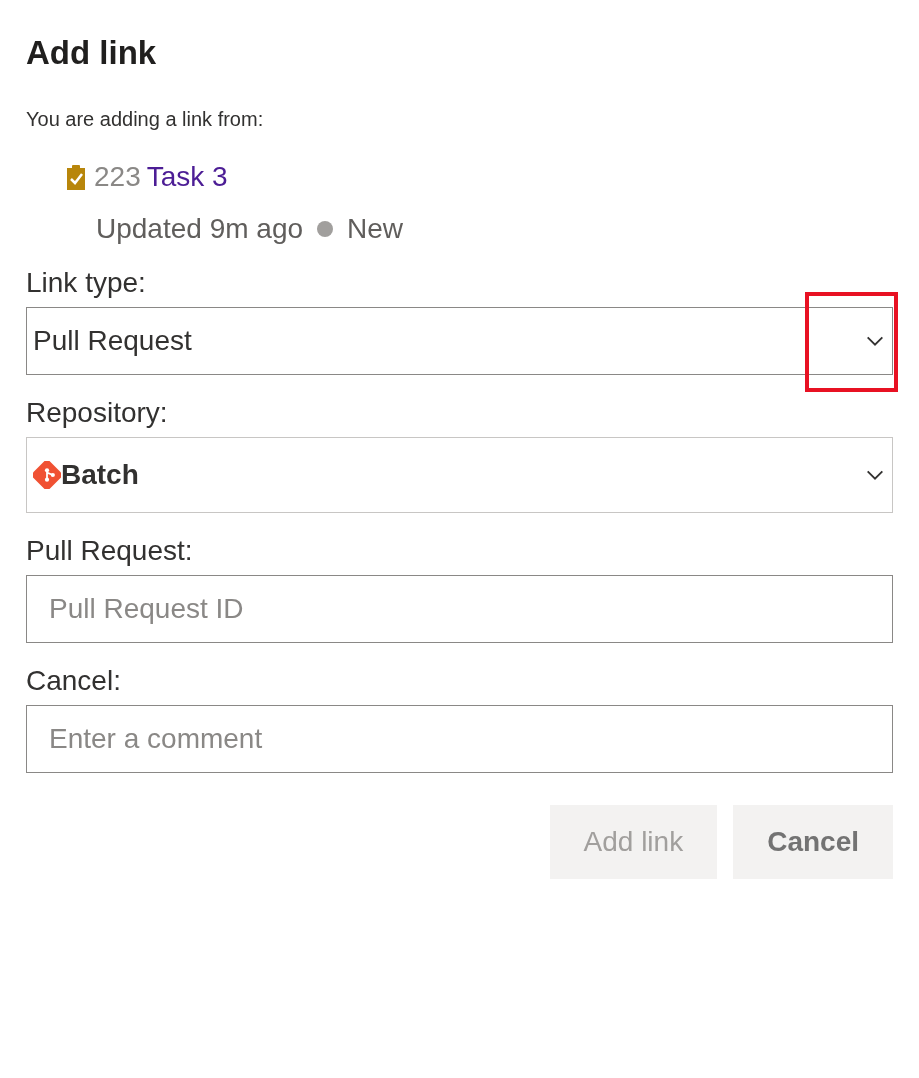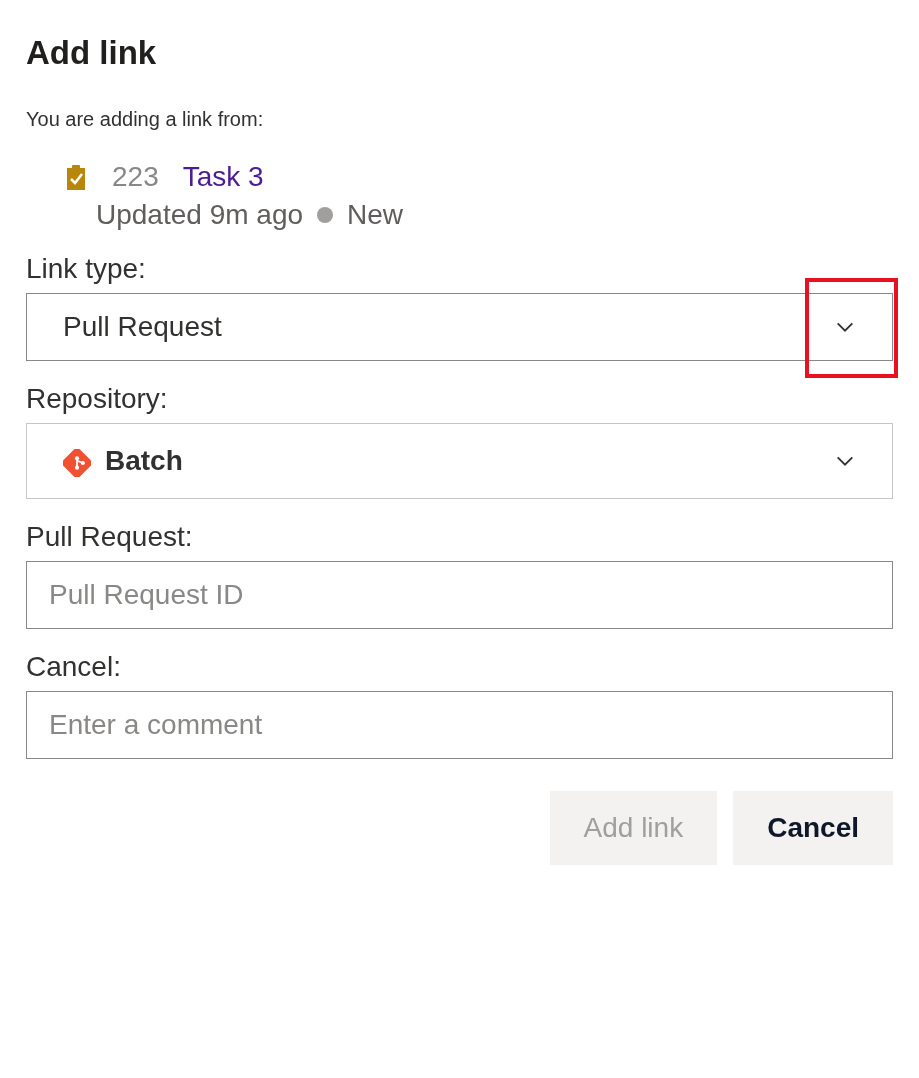--- a/index.html
+++ b/index.html
@@ -18,24 +18,24 @@
     }
     .subtext {
       font-size: 20px;
       font-weight: 400;
       margin-bottom: 30px;
       color: #323130;
     }
     .workitem-row {
       display: flex;
       align-items: center;
-      gap: 24px;
+      gap: 6px;
       padding-left: 38px;
       font-size: 28px;
-      margin-bottom: 6px;
+      margin-bottom: 20px;
     }
     .wi-icon {
       width: 24px;
       height: 26px;
       display: inline-block;
     }
     .wi-id { color: #8a8886; }
     .wi-title { color: #4c1d95; }
     .workitem-sub {
       display: flex;
@@ -61,30 +61,29 @@
       color: #323130;
     }
     .select-box {
       width: 100%;
       height: 68px;
       border: 1px solid #8a8886;
       background: #fff;
       display: flex;
       align-items: center;
       justify-content: space-between;
-      padding: 0 36px;
+      padding: 0 6px;
       font-size: 28px;
       cursor: pointer;
       position: relative;
     }
     .select-box.bold-val .select-value { font-weight: 600; }
     .select-value-wrap {
       display: flex;
-      align-items: flex-end;
-      gap: 14px;
+      align-items: center;
     }
     .chevron {
       width: 22px;
       height: 22px;
       flex-shrink: 0;
     }
     .highlight-box {
       position: absolute;
       right: -6px;
       top: -16px;
@@ -115,21 +114,21 @@
       margin-top: 32px;
     }
     .btn {
       height: 74px;
       padding: 0 34px;
       border: none;
       font-size: 28px;
       font-family: inherit;
       cursor: pointer;
       background: #f3f2f1;
-      color: #0f172a;
+      color: #737373;
     }
     .btn.primary { font-weight: 600; }
     .btn.secondary { font-weight: 600; }
     .btn:disabled, .btn.disabled {
       color: #a19f9d;
       cursor: not-allowed;
       font-weight: 400;
     }
     .git-icon { width: 28px; height: 28px; }
   </style>

